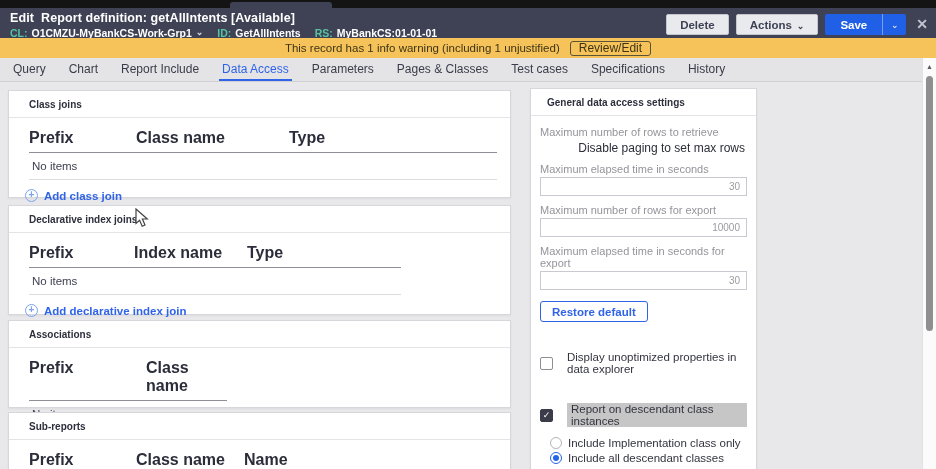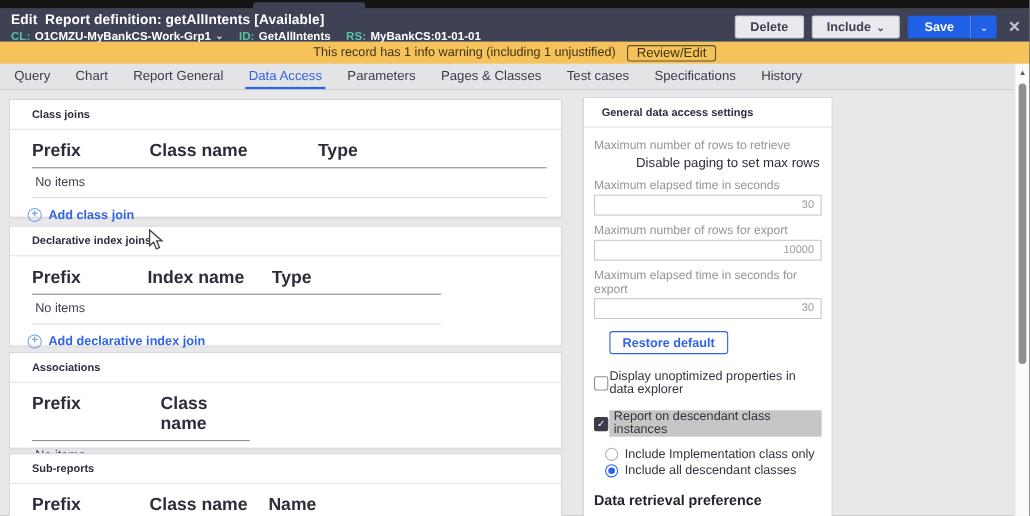--- a/index.html
+++ b/index.html
@@ -68,23 +68,23 @@
     font-size:10px;line-height:10px;text-align:center;font-weight:bold;flex:none;}
 
   
   .card-set{left:530px;top:88px;width:227px;height:400px;}
   .card-set .card-title{padding-left:16px;}
   .set-body{padding:2px 9px 0 9px;}
   .fld-label{font-size:11px;color:#94949b;margin-top:8px;}
   .note{font-size:12px;color:#2c2d38;text-align:right;margin:3px 2px 1px 0;}
   .fld{display:block;width:100%;box-sizing:border-box;height:19px;border:1px solid #c9c9cf;background:#fff;
     font-family:inherit;font-size:10px;color:#9b9ba1;text-align:right;padding:0 6px;margin-top:2px;}
-  .restore{margin:11px 14px 1px;border:1px solid #2f63e8;color:#2f63e8;background:#fff;border-radius:3px;
+  .restore{margin:11px 0 1px;border:1px solid #2f63e8;color:#2f63e8;background:#fff;border-radius:3px;
     font-family:inherit;font-size:11.5px;font-weight:bold;height:21px;padding:0 11px;cursor:pointer;}
-  .chkrow{display:flex;align-items:center;gap:1px;margin-top:13px;font-size:11.5px;color:#33343f;justify-content:center;}
+  .chkrow{display:flex;align-items:center;gap:14px;margin-top:28px;font-size:11.5px;color:#33343f;justify-content:center;}
   .cb{width:11px;height:11px;border:1px solid #8d8d93;border-radius:2px;background:#fff;flex:none;
     font-size:9px;line-height:11px;text-align:center;color:transparent;cursor:pointer;}
   .cb.checked{background:#3a3d49;border-color:#3a3d49;color:#fff;}
   .hl{background:#c6c6c6;padding:0 4px;}
   .radiogrp{margin:10px 0 0 10px;}
   .radrow{display:flex;align-items:center;gap:6px;font-size:11.5px;color:#33343f;margin:3px 0;}
   .rb{width:10px;height:10px;border-radius:50%;border:1px solid #b3b3b8;background:#fff;flex:none;position:relative;cursor:pointer;}
   .rb.sel{border-color:#2563eb;}
   .rb.sel::after{content:"";position:absolute;left:2px;top:2px;width:6px;height:6px;border-radius:50%;background:#2563eb;}
   .subhead{font-size:13px;font-weight:bold;color:#23242e;margin-top:13px;}
@@ -118,38 +118,38 @@
         <span class="gap"></span>
         <span class="mkey">ID:</span>
         <span class="mval">GetAllIntents</span>
         <span class="gap"></span>
         <span class="mkey">RS:</span>
         <span class="mval">MyBankCS:01-01-01</span>
       </div>
     </div>
     <div class="appbar-actions">
       <button class="btn-gray">Delete</button>
-      <button class="btn-gray"><span>Include</span><span class="chev2">⌄</span></button>
+      <button class="btn-gray"><span>Actions</span><span class="chev2">⌄</span></button>
       <div class="save-split">
         <button class="btn-save">Save</button>
         <button class="btn-caret"><span>⌄</span></button>
       </div>
       <span class="close-x">✕</span>
     </div>
   </header>
 
   <div class="warnbar">
     <span>This record has 1 info warning (including 1 unjustified)</span>
     <button class="review-btn">Review/Edit</button>
   </div>
 
   <nav class="tabs">
     <span class="tab">Query</span>
     <span class="tab">Chart</span>
-    <span class="tab">Report General</span>
+    <span class="tab">Report Include</span>
     <span class="tab active">Data Access</span>
     <span class="tab">Parameters</span>
     <span class="tab">Pages &amp; Classes</span>
     <span class="tab">Test cases</span>
     <span class="tab">Specifications</span>
     <span class="tab">History</span>
   </nav>
 
   <section class="card card-cj">
     <h2 class="card-title">Class joins</h2>

